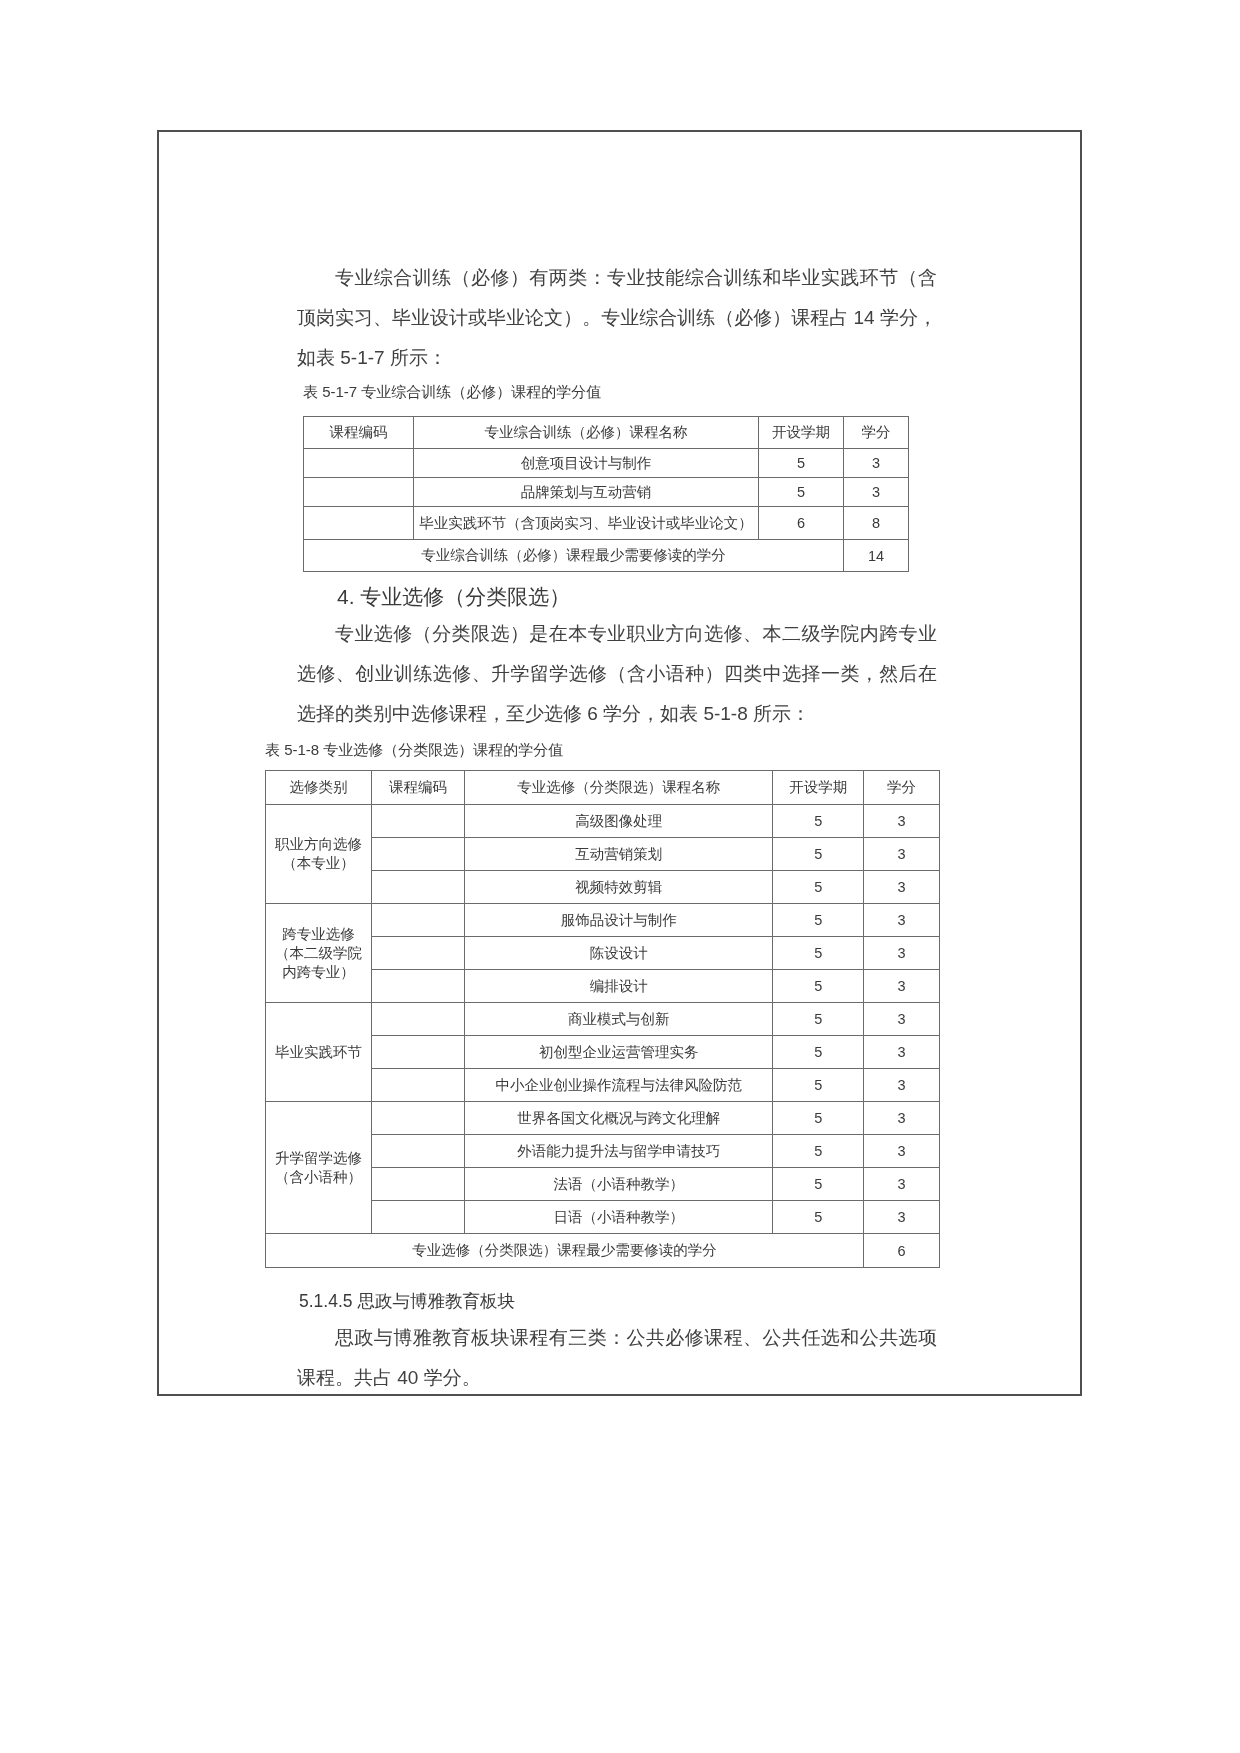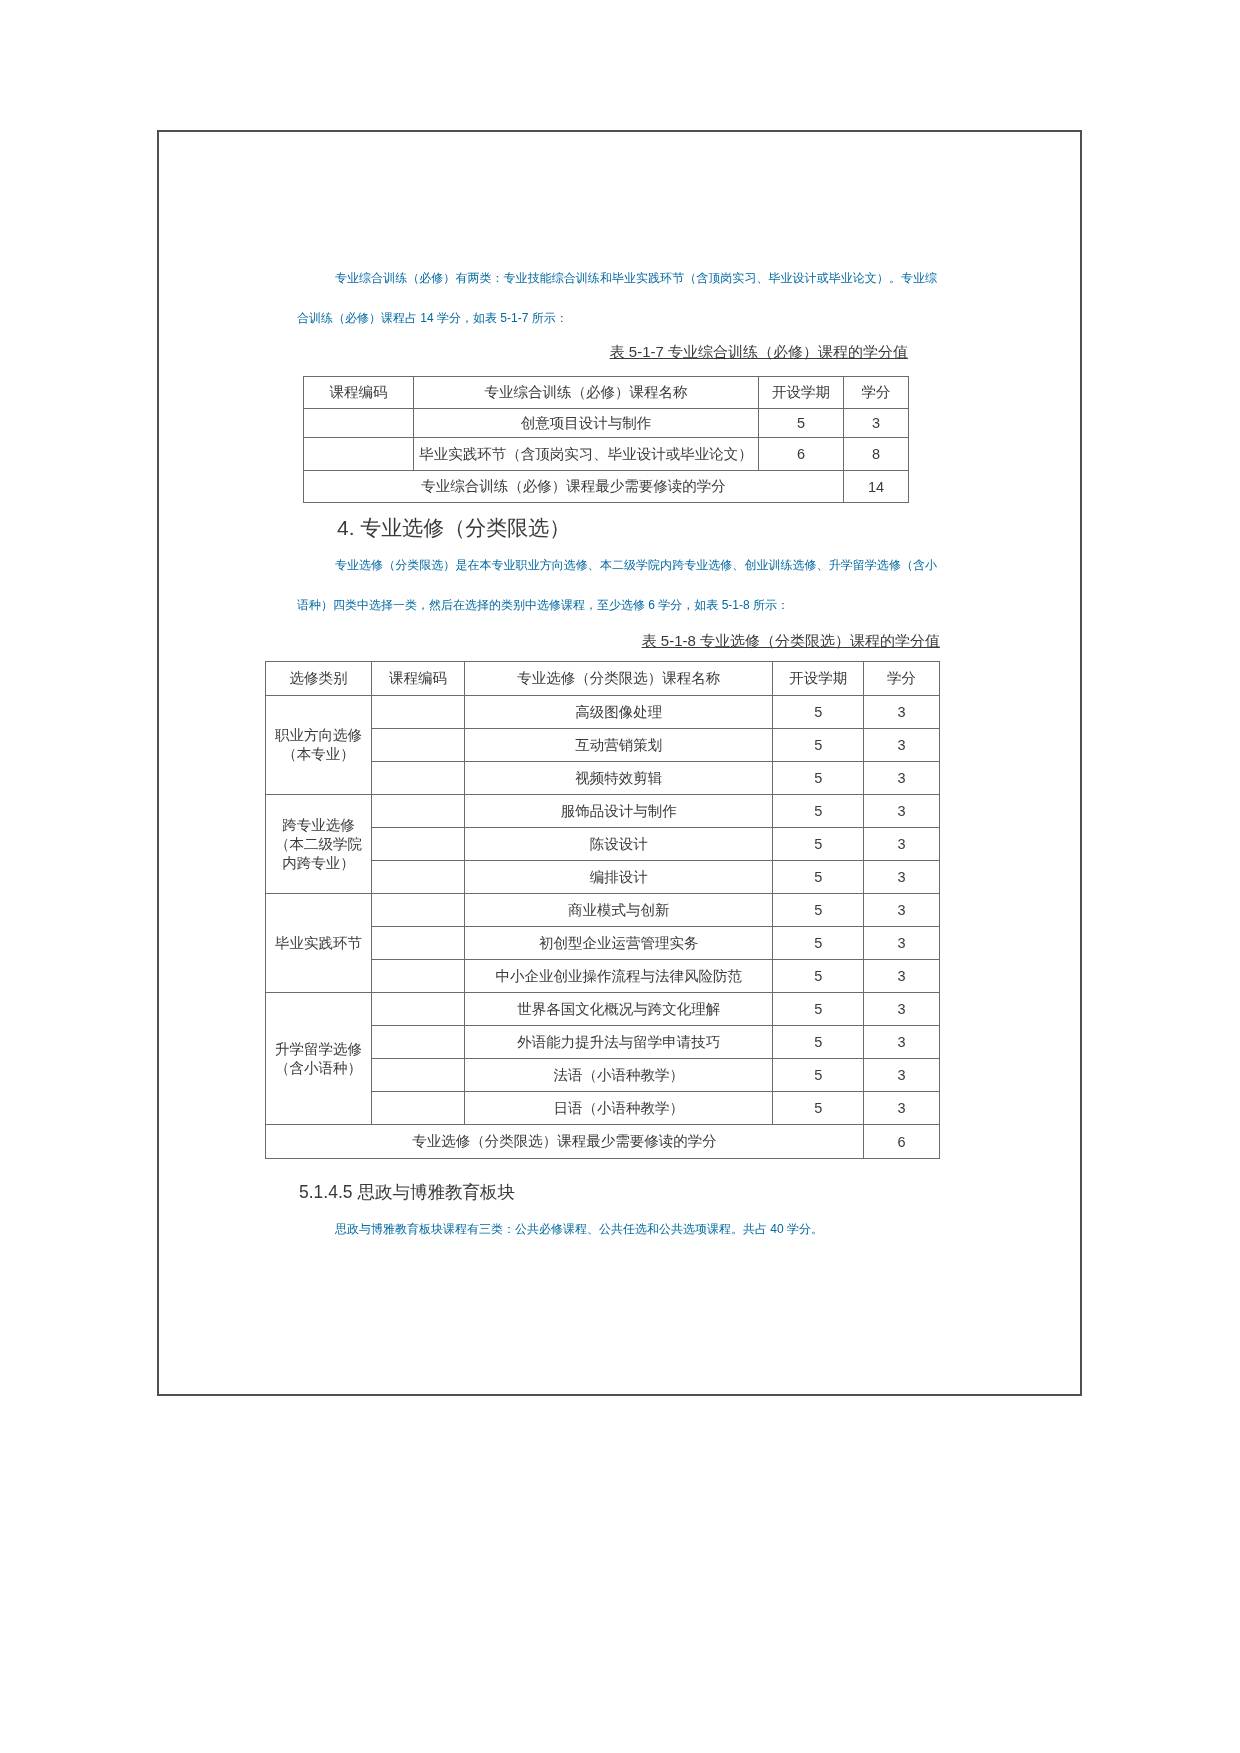--- a/index.html
+++ b/index.html
@@ -19,33 +19,32 @@
     width: 925px;
     height: 1266px;
     border: 2px solid #4f4f4f;
     background: #ffffff;
     padding-top: 126px;
     overflow: hidden;
   }
   .para {
     margin-left: 138px;
     width: 640px;
-    font-size: 12px;
+    font-size: 19px;
     line-height: 40px;
     text-align: justify;
     text-indent: 38px;
-    color: #0369a1;
+    color: #404040;
   }
   .tbl-caption {
     font-size: 15px;
     height: 20px;
     line-height: 20px;
-    text-align: right;
-    color: #3a3a3a;
-    text-decoration: underline;
+    text-align: left;
+    color: #3a3a3a;
   }
   .cap1 { width: 605px; margin: 4px 0 0 144px; }
   .cap2 { width: 675px; margin: 6px 0 0 106px; }
   table { border-collapse: collapse; table-layout: fixed; }
   td {
     border: 1px solid #6b6b6b;
     text-align: center;
     vertical-align: middle;
     font-size: 14.5px;
     color: #3a3a3a;
@@ -102,20 +101,26 @@
         <td class="c-name">专业综合训练（必修）课程名称</td>
         <td class="c-term">开设学期</td>
         <td class="c-cred">学分</td>
       </tr>
       <tr class="row">
         <td class="c-code"></td>
         <td class="c-name">创意项目设计与制作</td>
         <td class="c-term">5</td>
         <td class="c-cred">3</td>
       </tr>
+      <tr class="row">
+        <td class="c-code"></td>
+        <td class="c-name">品牌策划与互动营销</td>
+        <td class="c-term">5</td>
+        <td class="c-cred">3</td>
+      </tr>
       <tr class="rowx">
         <td class="c-code"></td>
         <td class="c-name">毕业实践环节（含顶岗实习、毕业设计或毕业论文）</td>
         <td class="c-term">6</td>
         <td class="c-cred">8</td>
       </tr>
       <tr class="ftr">
         <td colspan="3">专业综合训练（必修）课程最少需要修读的学分</td>
         <td class="c-cred">14</td>
       </tr>

